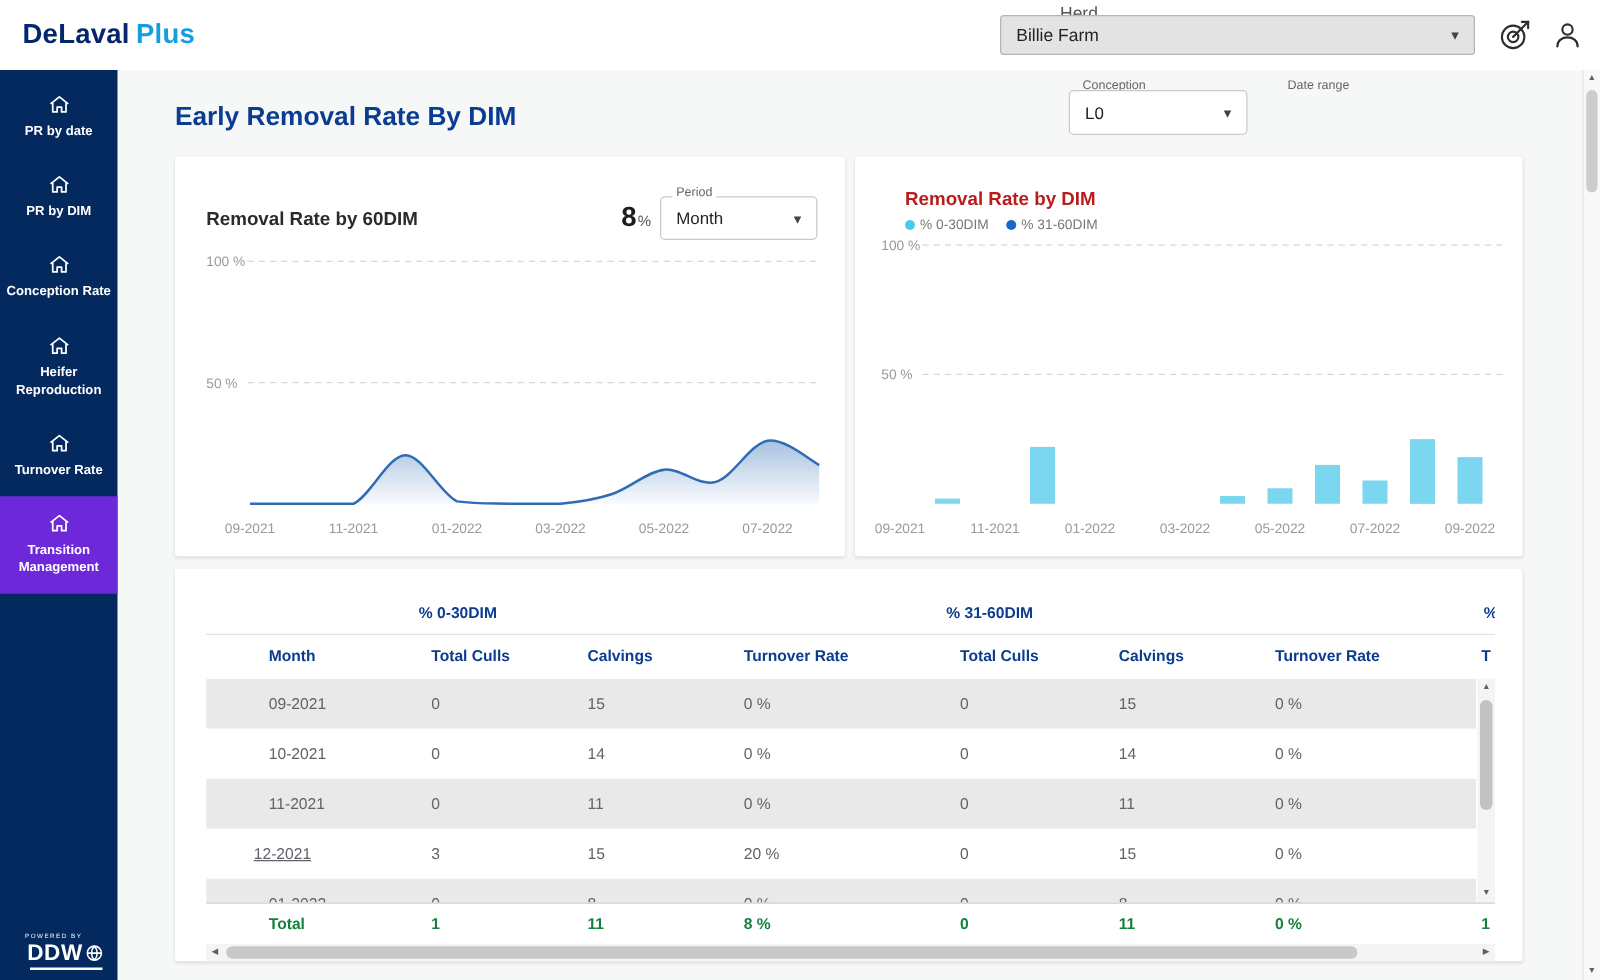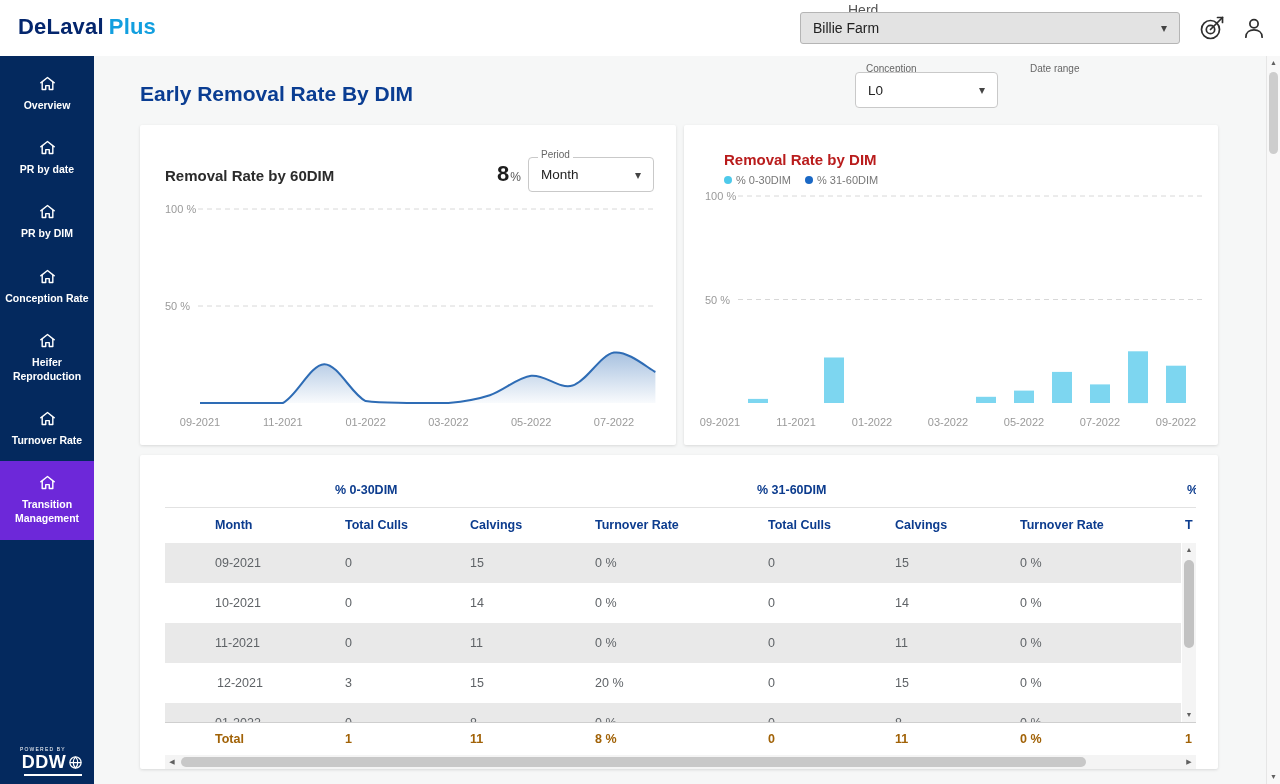--- a/index.html
+++ b/index.html
@@ -66,21 +66,21 @@
   .tgroups{position:absolute;left:25px;top:18px;width:1031px;height:34px;overflow:hidden}
   .tgroup{position:absolute;top:0;line-height:34px;font-size:12.5px;font-weight:bold;color:#0c3c8e;white-space:nowrap}
   .tdivider{position:absolute;left:25px;top:52px;width:1031px;height:1px;background:#e2e2e2}
   .tcols{position:absolute;left:25px;top:52px;width:1031px;height:36px;overflow:hidden}
   .tcol{position:absolute;top:0;line-height:36px;font-size:12.5px;font-weight:bold;color:#0c3c8e;white-space:nowrap}
   .tbody{position:absolute;left:25px;top:88px;width:1016px;height:179px;overflow:hidden}
   .trow{position:relative;height:40px;background:#fff}
   .trow.alt{background:#e9e9e9}
   .tcell{position:absolute;top:0;line-height:40px;font-size:12.5px;color:#5f6367;white-space:nowrap}
   .ttotal{position:absolute;left:25px;top:267px;width:1031px;height:33px;border-top:1px solid #cfcfcf;overflow:hidden}
-  .ttcell{position:absolute;top:0;line-height:32px;font-size:12.5px;font-weight:bold;color:#a16207;white-space:nowrap}
+  .ttcell{position:absolute;top:0;line-height:32px;font-size:12.5px;font-weight:bold;color:#15803d;white-space:nowrap}
 
   
   .vscroll{position:absolute;left:1042px;top:88px;width:14px;height:179px;background:#f4f4f4}
   .vscroll .arr{position:absolute;left:0;width:14px;height:14px;font-size:7px;line-height:14px;text-align:center;color:#606060;background:#f4f4f4;cursor:pointer}
   .vscroll .up{top:0}
   .vscroll .dn{bottom:0}
   .vscroll .thumb{position:absolute;left:2px;top:17px;width:10px;height:88px;background:#c2c2c2;border-radius:5px;cursor:pointer}
   .hscroll{position:absolute;left:25px;top:300px;width:1031px;height:14px;background:#f4f4f4}
   .hscroll .arr{position:absolute;top:0;width:14px;height:14px;font-size:7px;line-height:14px;text-align:center;color:#606060;cursor:pointer}
   .hscroll .lt{left:0}
@@ -117,27 +117,20 @@
     <div class="iconbtn person">
       <svg width="26" height="26" viewBox="0 0 24 24" fill="none" stroke="#2e2e2e" stroke-width="1.6" stroke-linecap="round">
         <circle cx="12" cy="8" r="3.8"></circle>
           <path d="M4.5 20.5 c0-4.6 3.7-6.7 7.5-6.7 s7.5 2.1 7.5 6.7"></path>
       </svg>
     </div>
   </header>
 
   <aside class="sidebar">
     <nav class="nav" id="nav">
-        <div class="nav-item">
-          <svg width="17" height="15" viewBox="0 0 24 21" fill="none" stroke="#fff" stroke-width="2" stroke-linejoin="round">
-            <path d="M2 10 L12 2 L22 10"></path>
-            <path d="M4.5 8.5 V19 H9.5 V13.5 H14.5 V19 H19.5 V8.5"></path>
-          </svg>
-          <span class="lbl">Overview</span>
-        </div>
         <div class="nav-item">
           <svg width="17" height="15" viewBox="0 0 24 21" fill="none" stroke="#fff" stroke-width="2" stroke-linejoin="round">
             <path d="M2 10 L12 2 L22 10"></path>
             <path d="M4.5 8.5 V19 H9.5 V13.5 H14.5 V19 H19.5 V8.5"></path>
           </svg>
           <span class="lbl">PR by date</span>
         </div>
         <div class="nav-item">
           <svg width="17" height="15" viewBox="0 0 24 21" fill="none" stroke="#fff" stroke-width="2" stroke-linejoin="round">
             <path d="M2 10 L12 2 L22 10"></path>
@@ -304,21 +297,21 @@
         <div class="trow alt">
           <span class="tcell" style="left: 50px;">11-2021</span>
           <span class="tcell" style="left: 180px;">0</span>
           <span class="tcell" style="left: 305px;">11</span>
           <span class="tcell" style="left: 430px;">0 %</span>
           <span class="tcell" style="left: 603px;">0</span>
           <span class="tcell" style="left: 730px;">11</span>
           <span class="tcell" style="left: 855px;">0 %</span>
         </div>
         <div class="trow">
-          <span class="tcell" style="left: 52px;">12-2021</span>
+          <span class="tcell" style="left: 38px; text-decoration: underline;">12-2021</span>
           <span class="tcell" style="left: 180px;">3</span>
           <span class="tcell" style="left: 305px;">15</span>
           <span class="tcell" style="left: 430px;">20 %</span>
           <span class="tcell" style="left: 603px;">0</span>
           <span class="tcell" style="left: 730px;">15</span>
           <span class="tcell" style="left: 855px;">0 %</span>
         </div>
         <div class="trow alt">
           <span class="tcell" style="left: 50px;">01-2022</span>
           <span class="tcell" style="left: 180px;">0</span>

